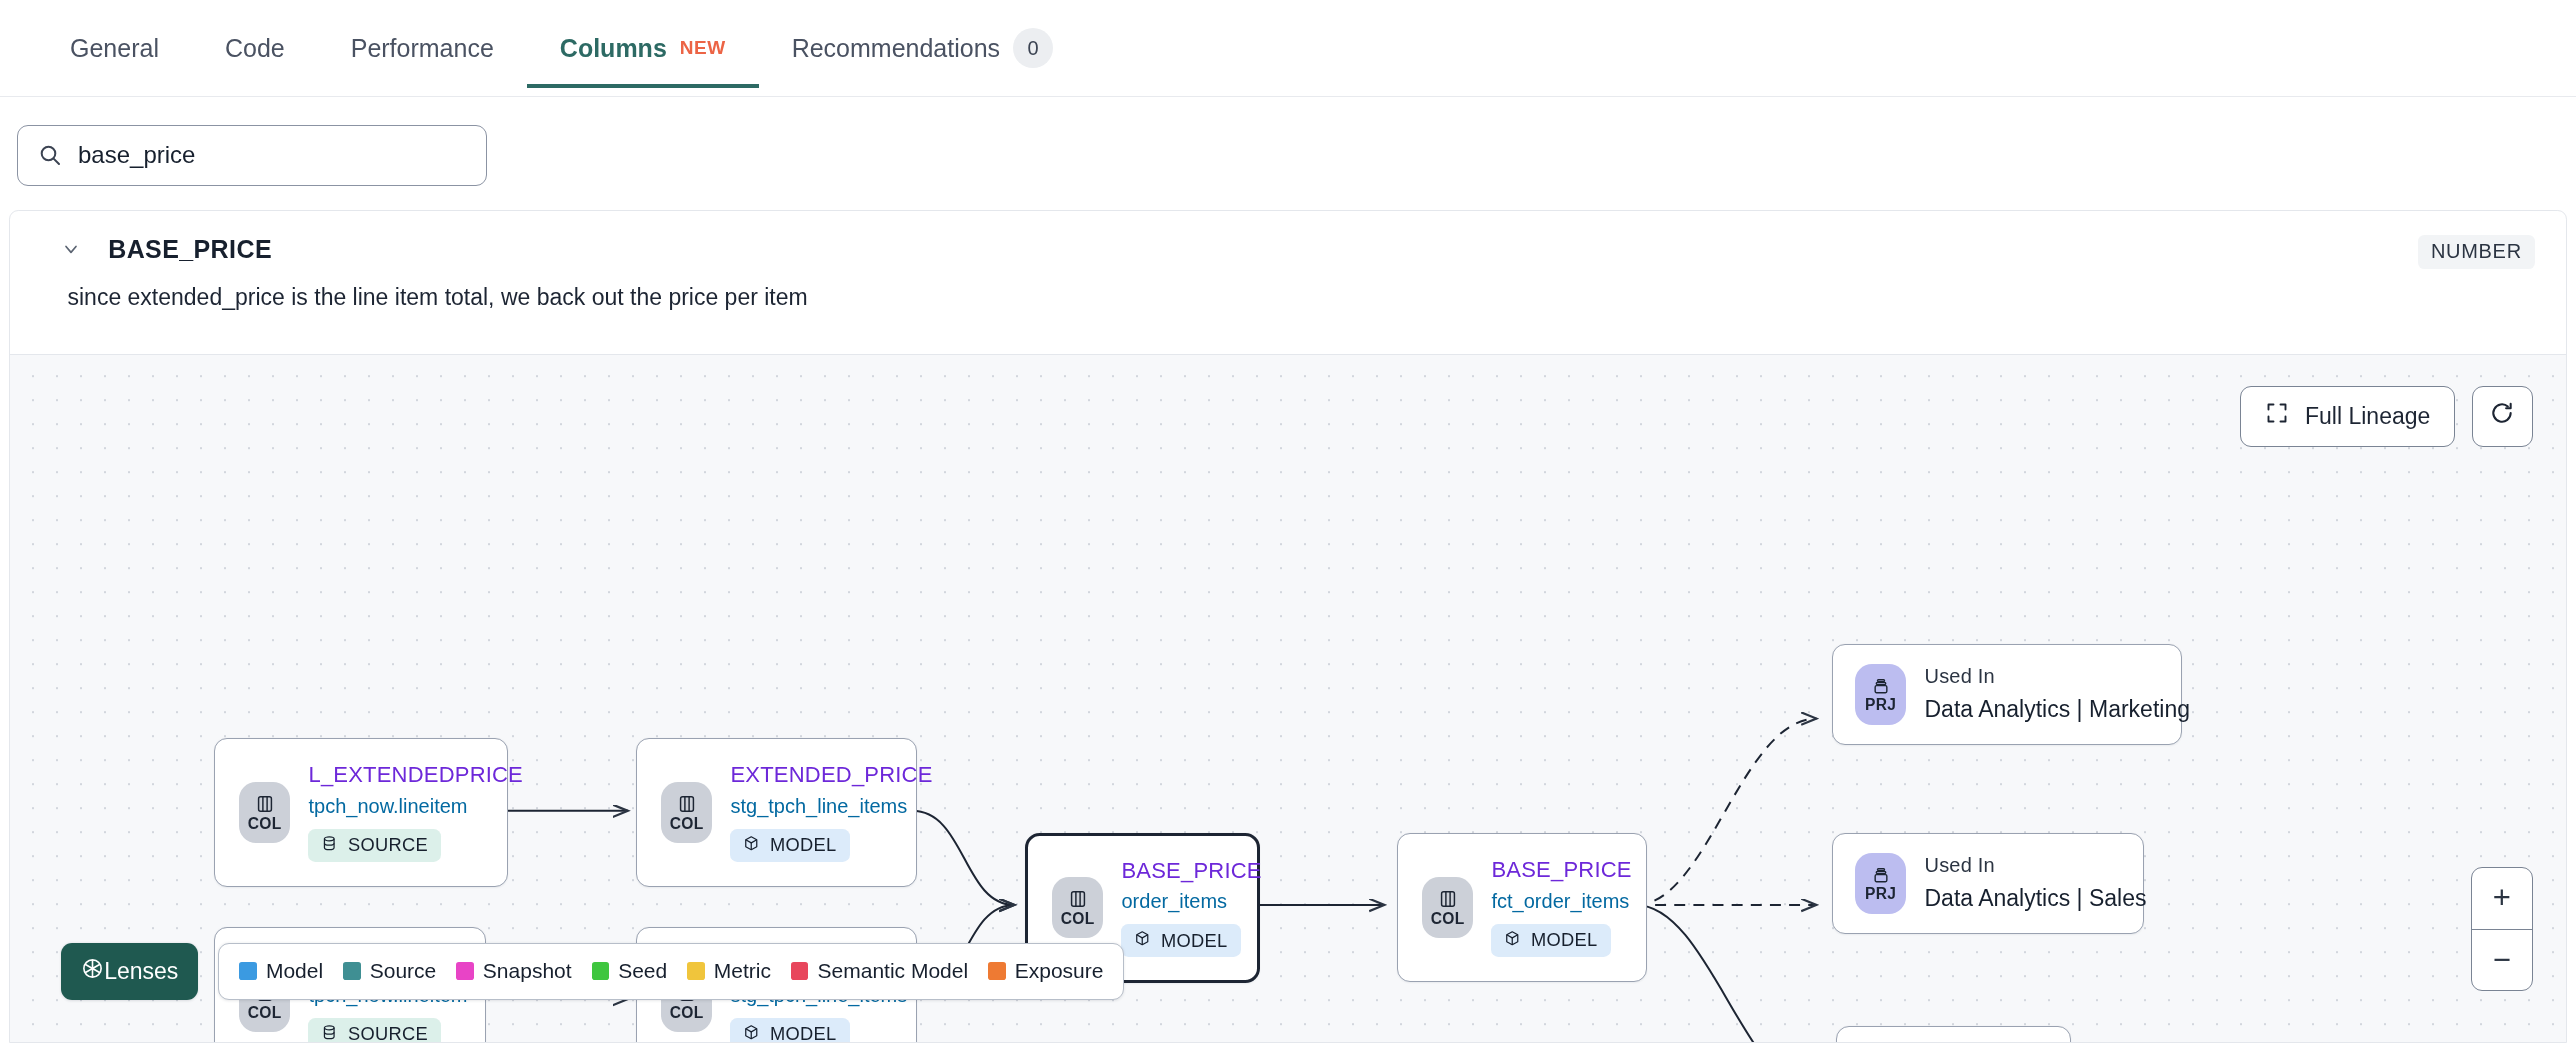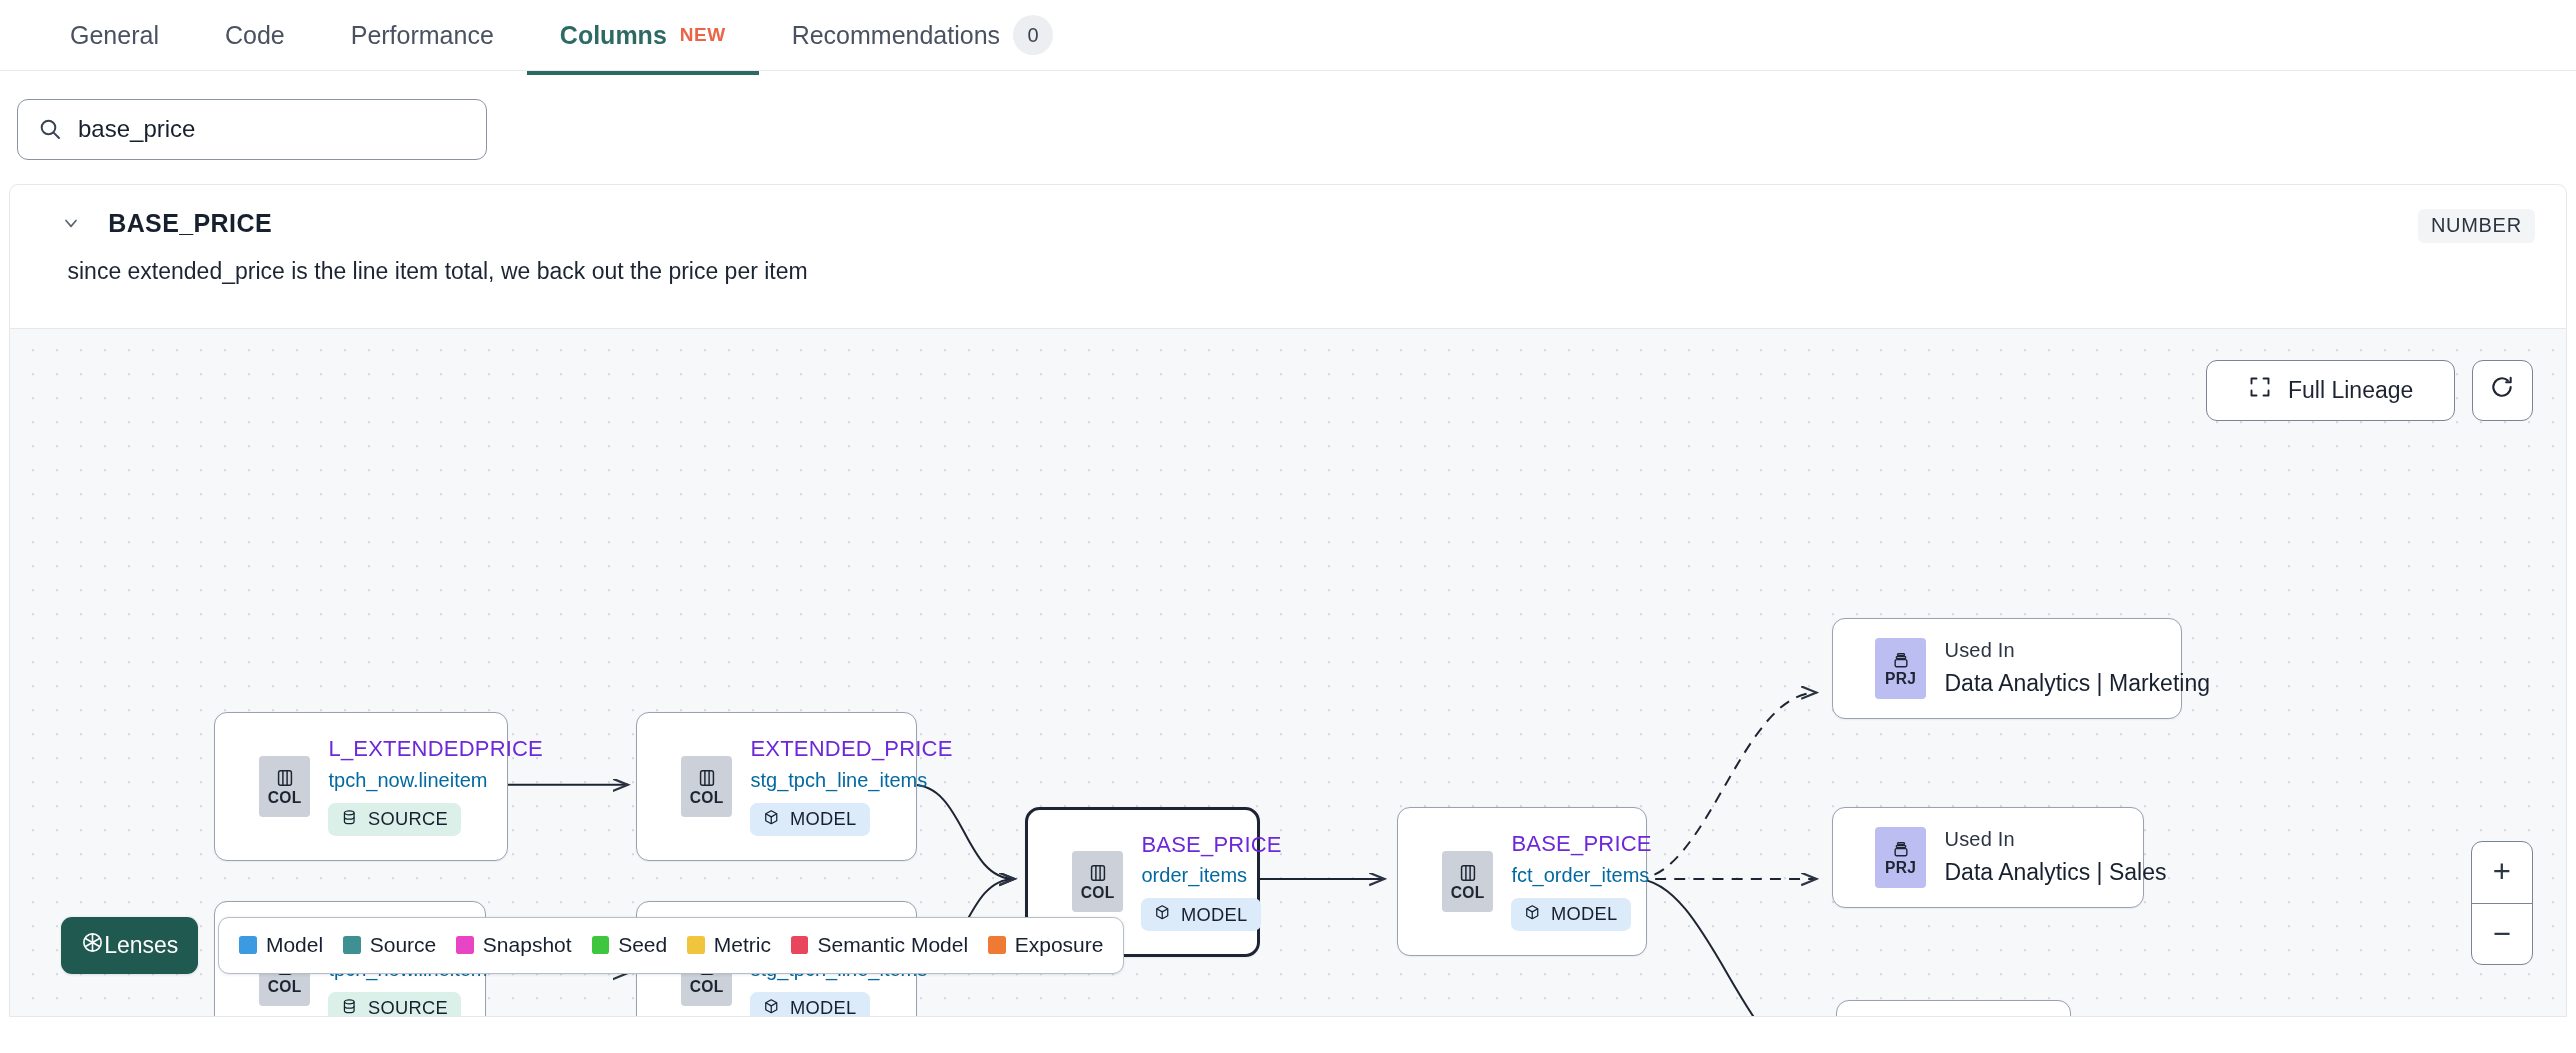--- a/index.html
+++ b/index.html
@@ -7,21 +7,21 @@
     width: 2576px; height: 1053px;
     background: #ffffff;
     font-family: "Liberation Sans", sans-serif;
     color: #17202e;
     overflow: hidden;
   }
 
   
   .tabbar {
     position: relative;
-    height: 71px;
+    height: 97px;
     display: flex;
     align-items: center;
     padding-left: 37px;
     gap: 0;
     border-bottom: 1.8px solid #e8eaee;
   }
   .tab {
     position: relative;
     height: 77px;
     display: flex;
@@ -157,29 +157,28 @@
     padding: 0 24px;
     box-shadow: 0 0.9px 1.8px rgba(20,28,44,.06);
   }
   .node.selected {
     border: 3.7px solid #1d2533;
     border-radius: 14.7px;
   }
   .node-badge {
     flex: 0 0 auto;
     width: 51px; height: 61px;
-    border-radius: 4px;
+    border-radius: 17px;
     background: #ccd0d8;
     display: flex;
     flex-direction: column;
     align-items: center;
     justify-content: center;
     gap: 0.9px;
     color: #1d2533;
-    margin-left: 20px;
   }
   .node-badge.prj { background: #bcbdf0; }
   .node-badge-label {
     font-size: 15.6px;
     font-weight: bold;
     letter-spacing: 0.3px;
     line-height: 1;
   }
   .node-body { display: flex; flex-direction: column; gap: 6.4px; min-width: 0; }
   .node-title {
@@ -222,21 +221,21 @@
     gap: 16.5px;
   }
   .btn {
     background: #fff;
     border: 1.8px solid #7a8494;
     border-radius: 11px;
     height: 61px;
     display: inline-flex;
     align-items: center;
     gap: 16.5px;
-    padding: 0 41px;
+    padding: 0 24px;
     font-size: 23px;
     color: #1d2533;
     cursor: pointer;
     font-family: "Liberation Sans", sans-serif;
   }
   .btn.square { width: 61px; padding: 0; justify-content: center; }
 
   .zoomctl {
     position: absolute;
     right: 33px; bottom: 51px;

